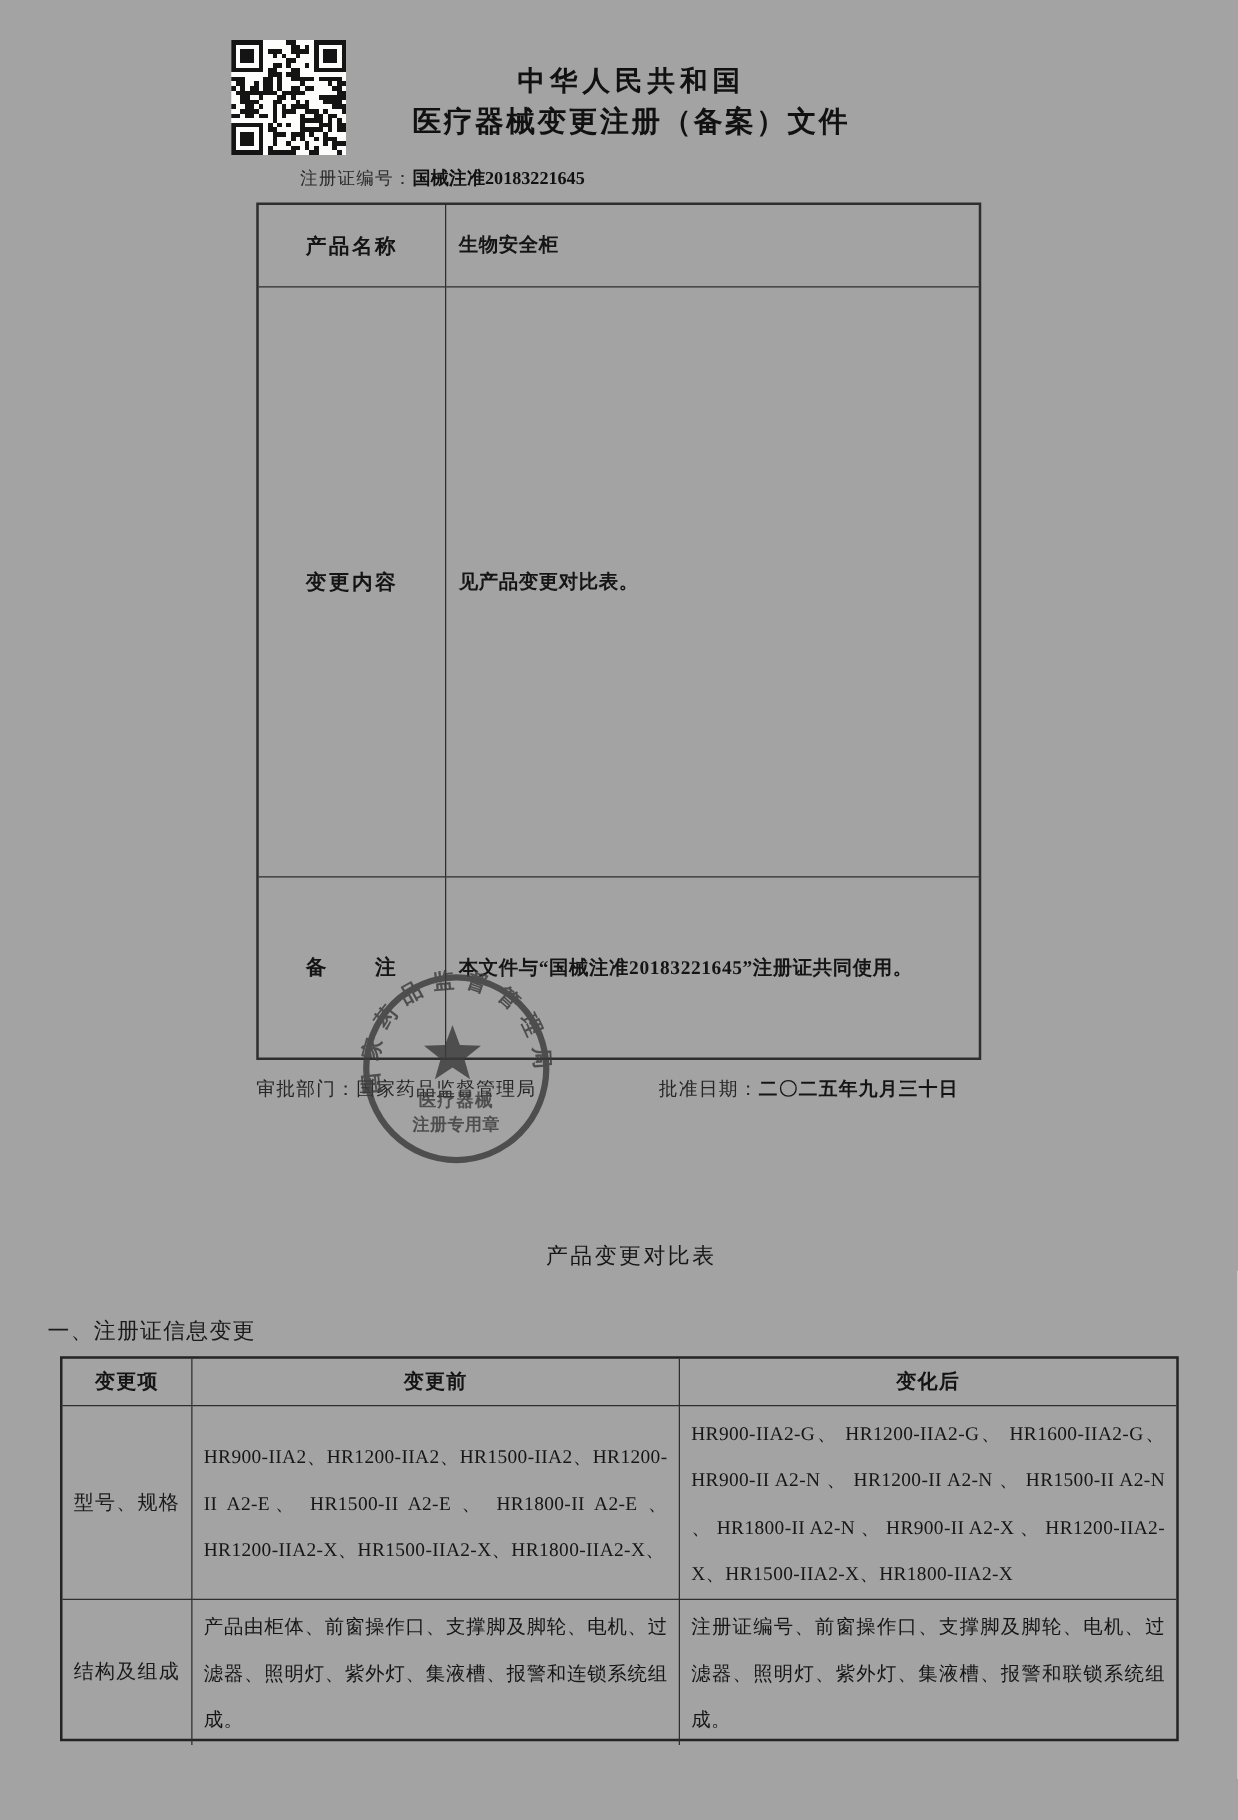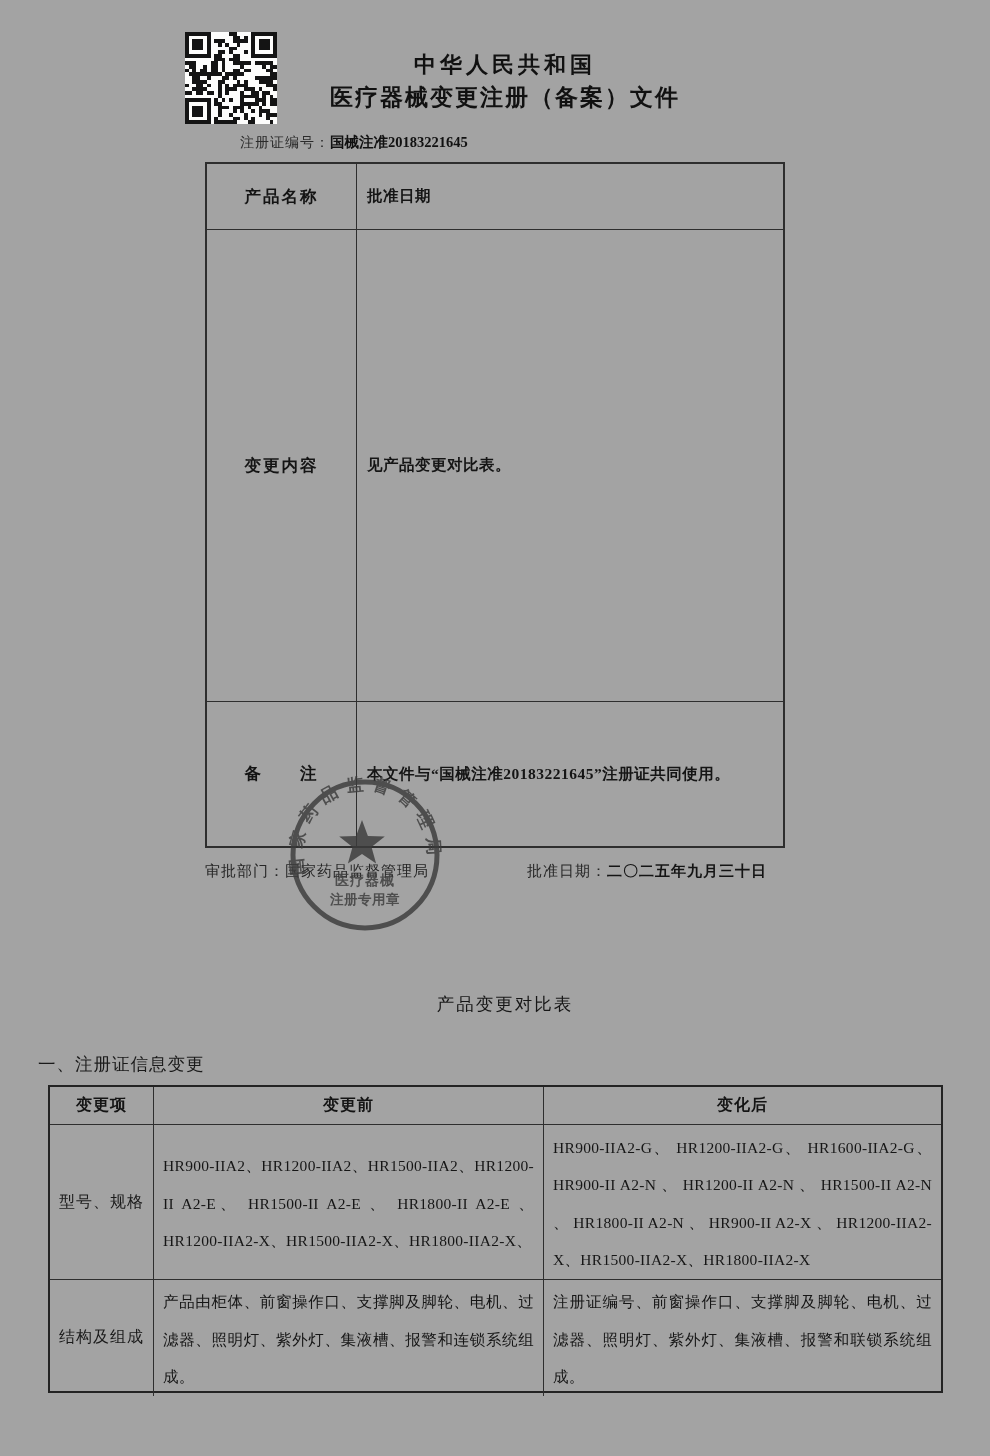--- a/index.html
+++ b/index.html
@@ -331,21 +331,21 @@
     <div class="t1">中华人民共和国</div>
     <div class="t2">医疗器械变更注册（备案）文件</div>
   </div>
 
   <div class="reg-line">
     <span class="lbl">注册证编号：</span><span class="val">国械注准20183221645</span>
   </div>
 
   <div class="cert-table">
     <div class="cell cert-label">产品名称</div>
-    <div class="cell value-col cert-value">批准日期</div>
+    <div class="cell value-col cert-value">生物安全柜</div>
     <div class="cell cert-label">变更内容</div>
     <div class="cell value-col cert-value">见产品变更对比表。</div>
     <div class="cell cert-label last-row">备　　注</div>
     <div class="cell value-col cert-value last-row">本文件与“国械注准20183221645”注册证共同使用。</div>
   </div>
 
   <div class="approval">
     <span class="dept"><span>审批部门：</span><span>国家药品监督管理局</span></span>
     <span class="date"><span>批准日期：</span><span class="bold-val">二〇二五年九月三十日</span></span>
   </div>

